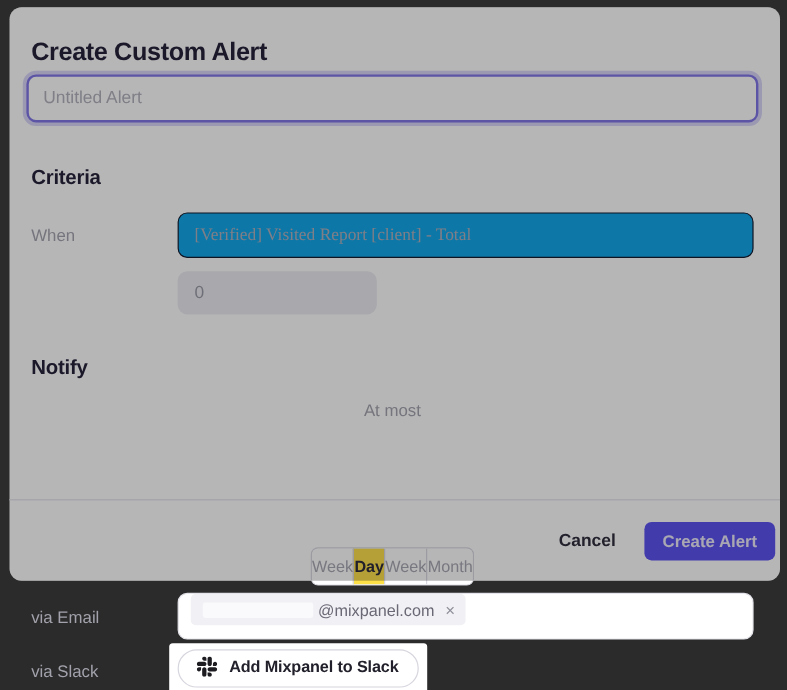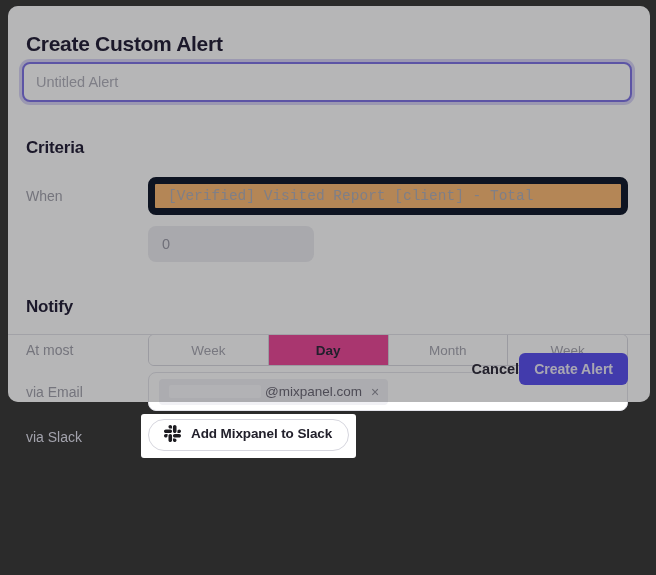--- a/index.html
+++ b/index.html
@@ -1,20 +1,20 @@
 <!DOCTYPE html>
 <html><head>
 <meta charset="utf-8">
 <style>
   * { box-sizing: border-box; margin: 0; padding: 0; }
   html, body { width: 656px; height: 575px; background: #2b2b2b; }
   body { font-family: "Liberation Sans", sans-serif; position: relative; overflow: hidden; }
 
   .modal {
-    position: absolute; left: 8px; top: 6px; width: 642px; height: 396px;
+    position: absolute; left: 8px; top: 6px; width: 642px; height: 478px;
     background: #ffffff; border-radius: 10px;
   }
   
   .dim-overlay {
     position: absolute; inset: 0; border-radius: 10px;
     background: rgba(13,13,16,0.30); z-index: 30; pointer-events: none;
   }
 
   .content { position: relative; padding: 0 22px 0 18px; }
 
@@ -38,58 +38,58 @@
   }
   .heading-criteria { margin-top: 36px; }
   .heading-notify   { margin-top: 35px; }
 
   .row { display: flex; align-items: center; }
   .row .label { flex: 0 0 122px; font-size: 14px; color: #a2a2ac; }
   .row .field { flex: 1; min-width: 0; }
 
   .row-when { margin-top: 19px; }
   .metric-input {
-    width: 100%; height: 38px; border: 7px solid #0f172a; border-radius: 8px;
-    padding: 0 13px; font-size: 14.5px; color: #3a3745; background: #fdba74; outline: none;
-    font-family: Liberation Mono, monospace;
+    width: 100%; height: 38px; border: 1px solid #0f172a; border-radius: 8px;
+    padding: 0 13px; font-size: 14.5px; color: #3a3745; background: #0ea5e9; outline: none;
+    font-family: Liberation Serif, serif;
   }
   .metric-input::placeholder { color: #b0b0ba; }
 
   .row-cond { margin-top: 11px; }
   .cond-field { display: flex; gap: 10px; }
   .select {
     width: 288px; height: 36px; border: 1px solid #d8d8e0; border-radius: 8px;
     background: #fff; display: flex; align-items: center; justify-content: space-between;
     padding: 0 13px 0 14px; cursor: pointer;
   }
   .select .select-value { font-size: 14.5px; font-weight: 700; color: #4c4858; }
   .threshold-input {
     width: 166px; height: 36px; border: none; border-radius: 8px;
     background: #ededf1; padding: 0 14px; font-size: 14.5px; color: #6b6875; outline: none;
     font-family: "Liberation Sans", sans-serif;
   }
   .threshold-input::placeholder { color: #9a9aa6; }
 
-  .row-atmost { margin-top: 17px; }
+  .row-atmost { margin-top: 17px; flex-direction: column; }
   .seg {
     display: flex; width: 100%; height: 32px;
     border: 1px solid #d8d8e0; border-radius: 6px; overflow: hidden; background: #fff;
   }
   .seg .opt {
     flex: 1; display: flex; align-items: center; justify-content: center;
     font-size: 13.5px; color: #a6a6b0; border-left: 1px solid #d8d8e0; cursor: pointer;
     background: #fff;
   }
   .seg .opt:first-child { border-left: none; }
-  .seg .opt.selected { background: #ec4899; color: #2b2838; font-weight: 700; }
+  .seg .opt.selected { background: #fde047; color: #2b2838; font-weight: 700; }
 
   .row-email { margin-top: 6px; }
   .email-box {
     height: 39px; border: 1px solid #e4e4ea; border-radius: 8px; background: #fff;
-    display: flex; align-items: center; padding: 0 6px;
+    display: flex; align-items: flex-start; padding: 0 6px;
   }
   .email-chip {
     height: 26px; margin-left: 4px; background: #f1f1f5; border-radius: 4px;
     display: flex; align-items: center; padding: 0 9px 0 10px; gap: 4px;
   }
   .email-redacted { width: 92px; height: 13px; background: #fafafc; border-radius: 2px; }
   .email-domain { font-size: 13.5px; color: #6b6875; }
   .email-remove { font-size: 14px; color: #8f8f9a; margin-left: 5px; cursor: pointer; line-height: 1; }
 
   .row-slack { margin-top: 3px; align-items: flex-start; }
@@ -105,21 +105,21 @@
     font-family: "Liberation Sans", sans-serif;
   }
   .slack-btn .slack-btn-label {
     font-size: 13.5px; font-weight: 700; color: #22202b; letter-spacing: -0.1px; white-space: nowrap;
   }
 
   .footer {
     position: absolute; left: 0; right: 0; bottom: 0; height: 68px;
     border-top: 1px solid #e3e3e8;
     display: flex; align-items: center; justify-content: flex-end;
-    padding-right: 22px;
+    gap: 24px; padding-right: 4px;
   }
   .cancel-btn {
     background: none; border: none; font-size: 14.5px; font-weight: 700; color: #2d2a38;
     cursor: pointer; font-family: "Liberation Sans", sans-serif;
   }
   .create-btn {
     height: 32px; border: none; border-radius: 6px; background: #5a4ff0;
     color: #eceaf8; font-size: 14px; font-weight: 700; padding: 0 15px; cursor: pointer;
     font-family: "Liberation Sans", sans-serif;
   }
@@ -150,22 +150,22 @@
     </div>
 
     <h2 class="section-heading heading-notify">Notify</h2>
 
     <div class="row row-atmost">
       <div class="label">At most</div>
       <div class="field">
         <div class="seg">
           <div class="opt">Week</div>
           <div class="opt selected">Day</div>
+          <div class="opt">Week</div>
           <div class="opt">Month</div>
-          <div class="opt">Week</div>
         </div>
       </div>
     </div>
 
     <div class="row row-email">
       <div class="label">via Email</div>
       <div class="field">
         <div class="email-box">
           <div class="email-chip">
             <span class="email-redacted"></span>

